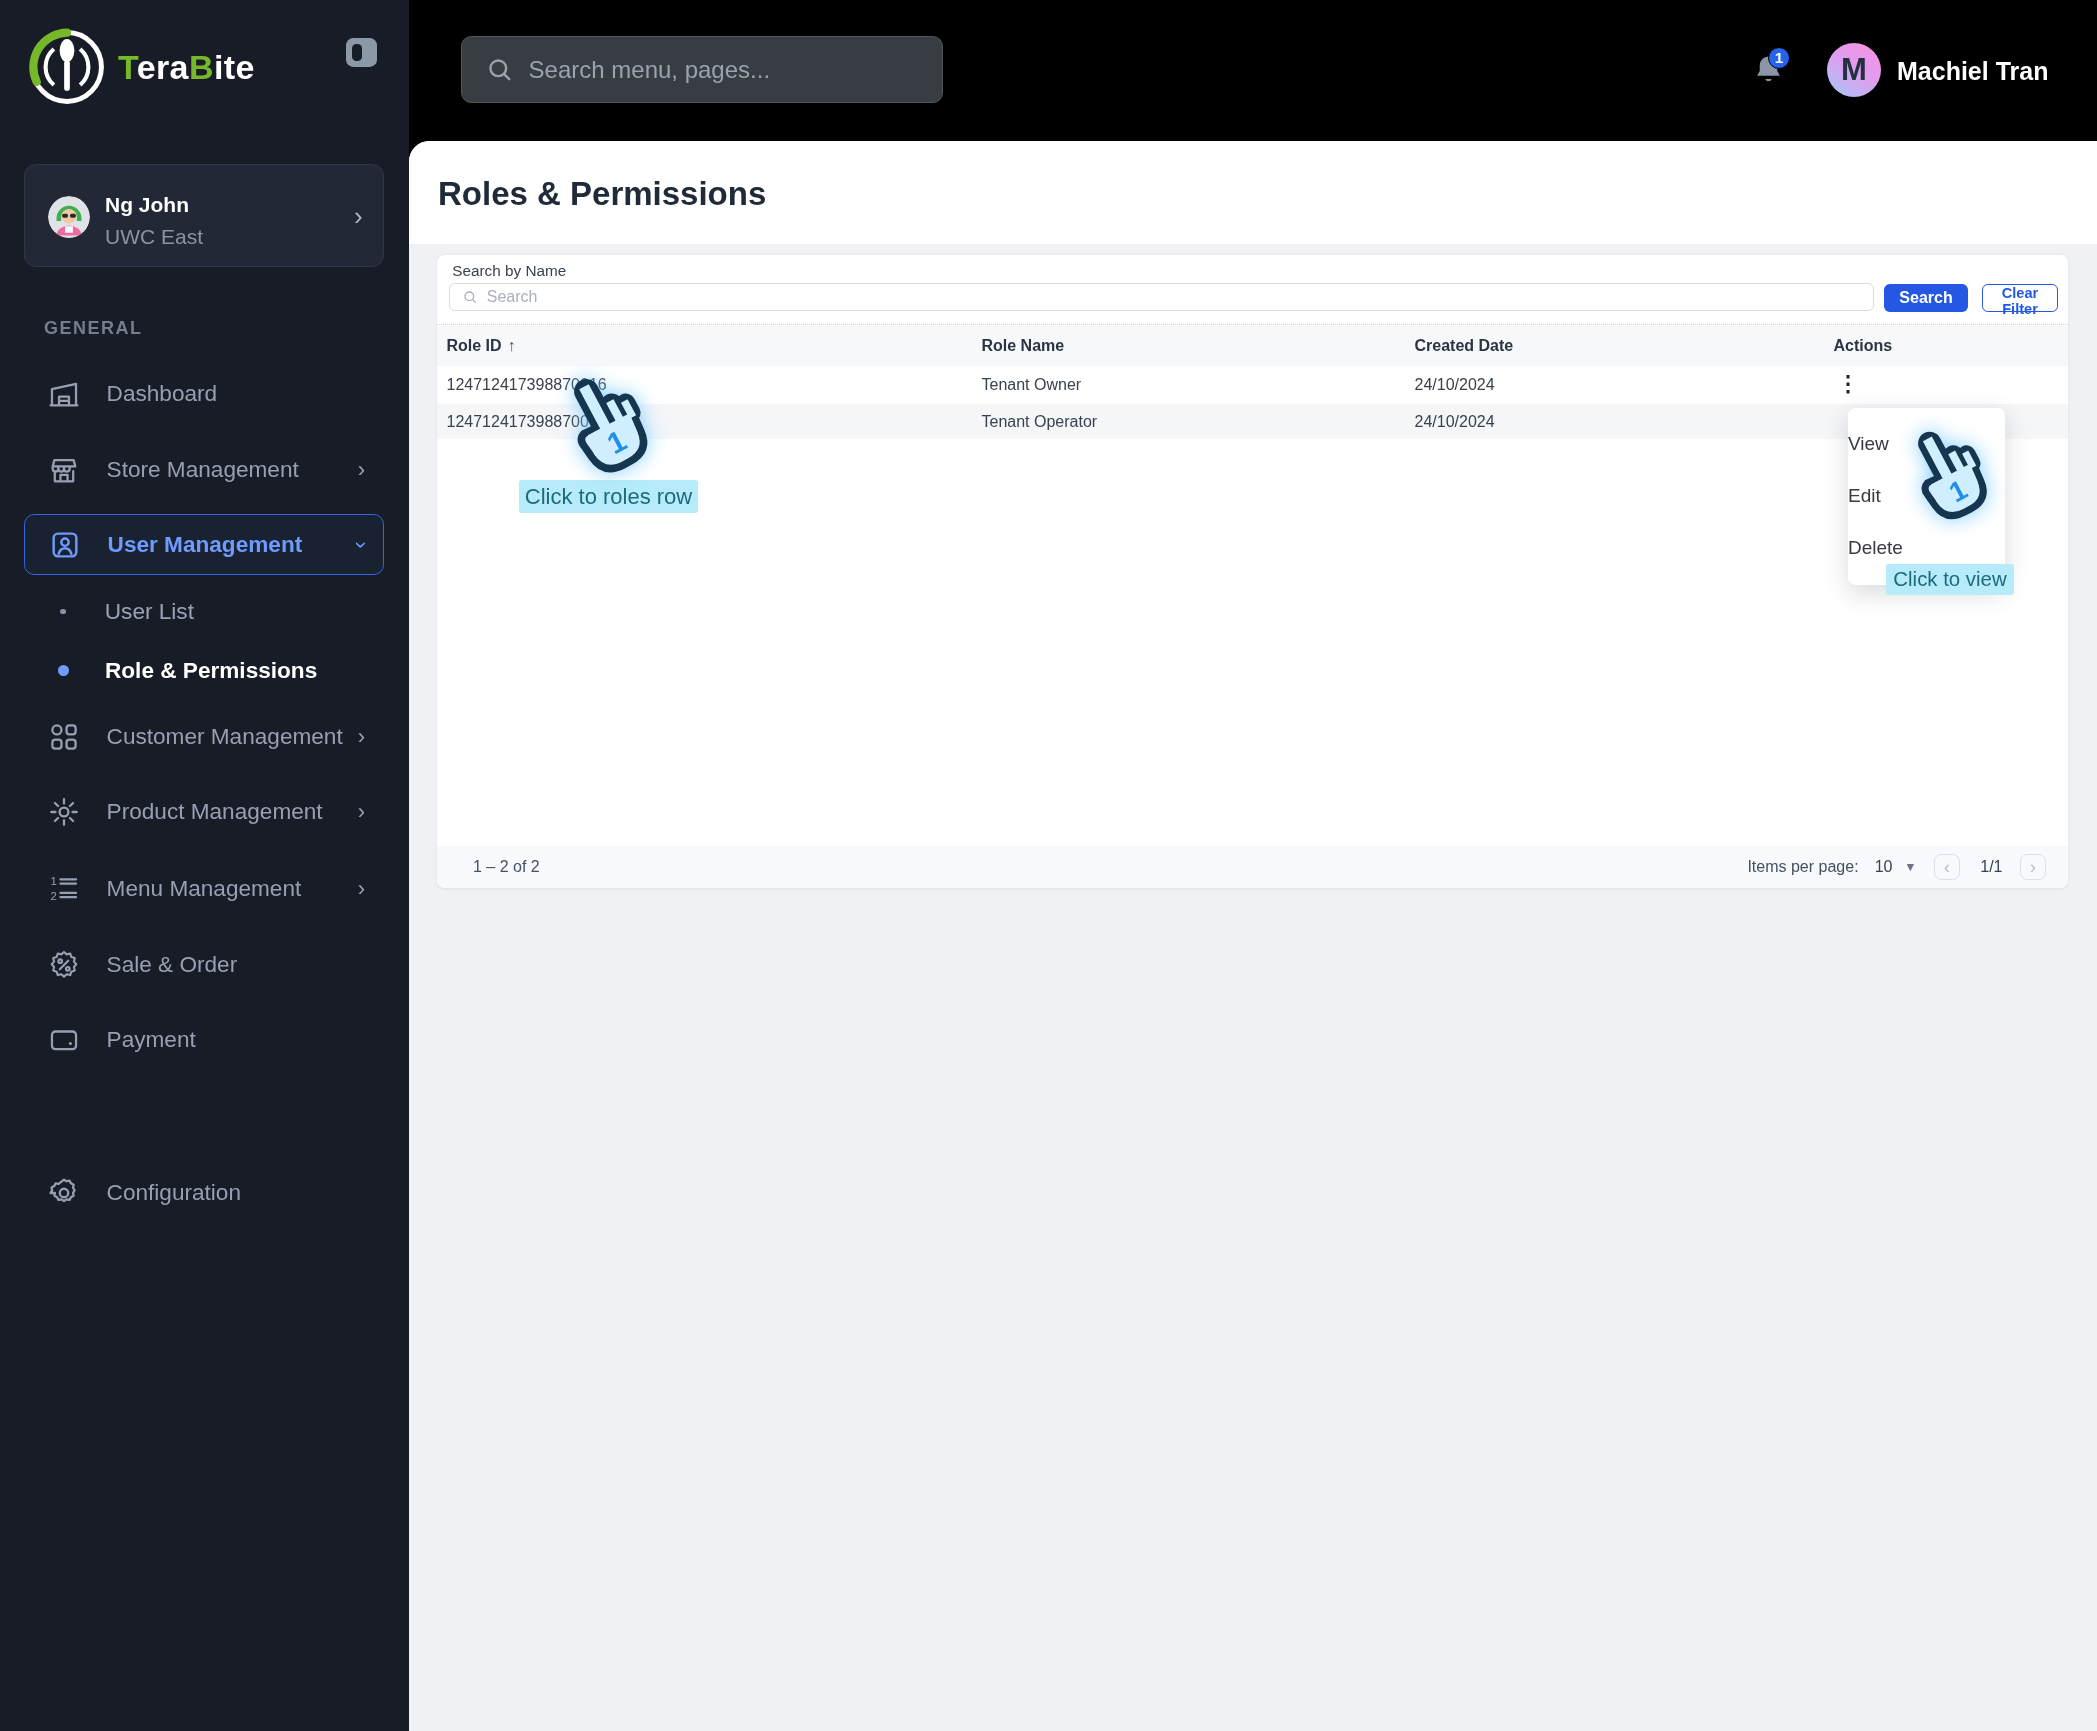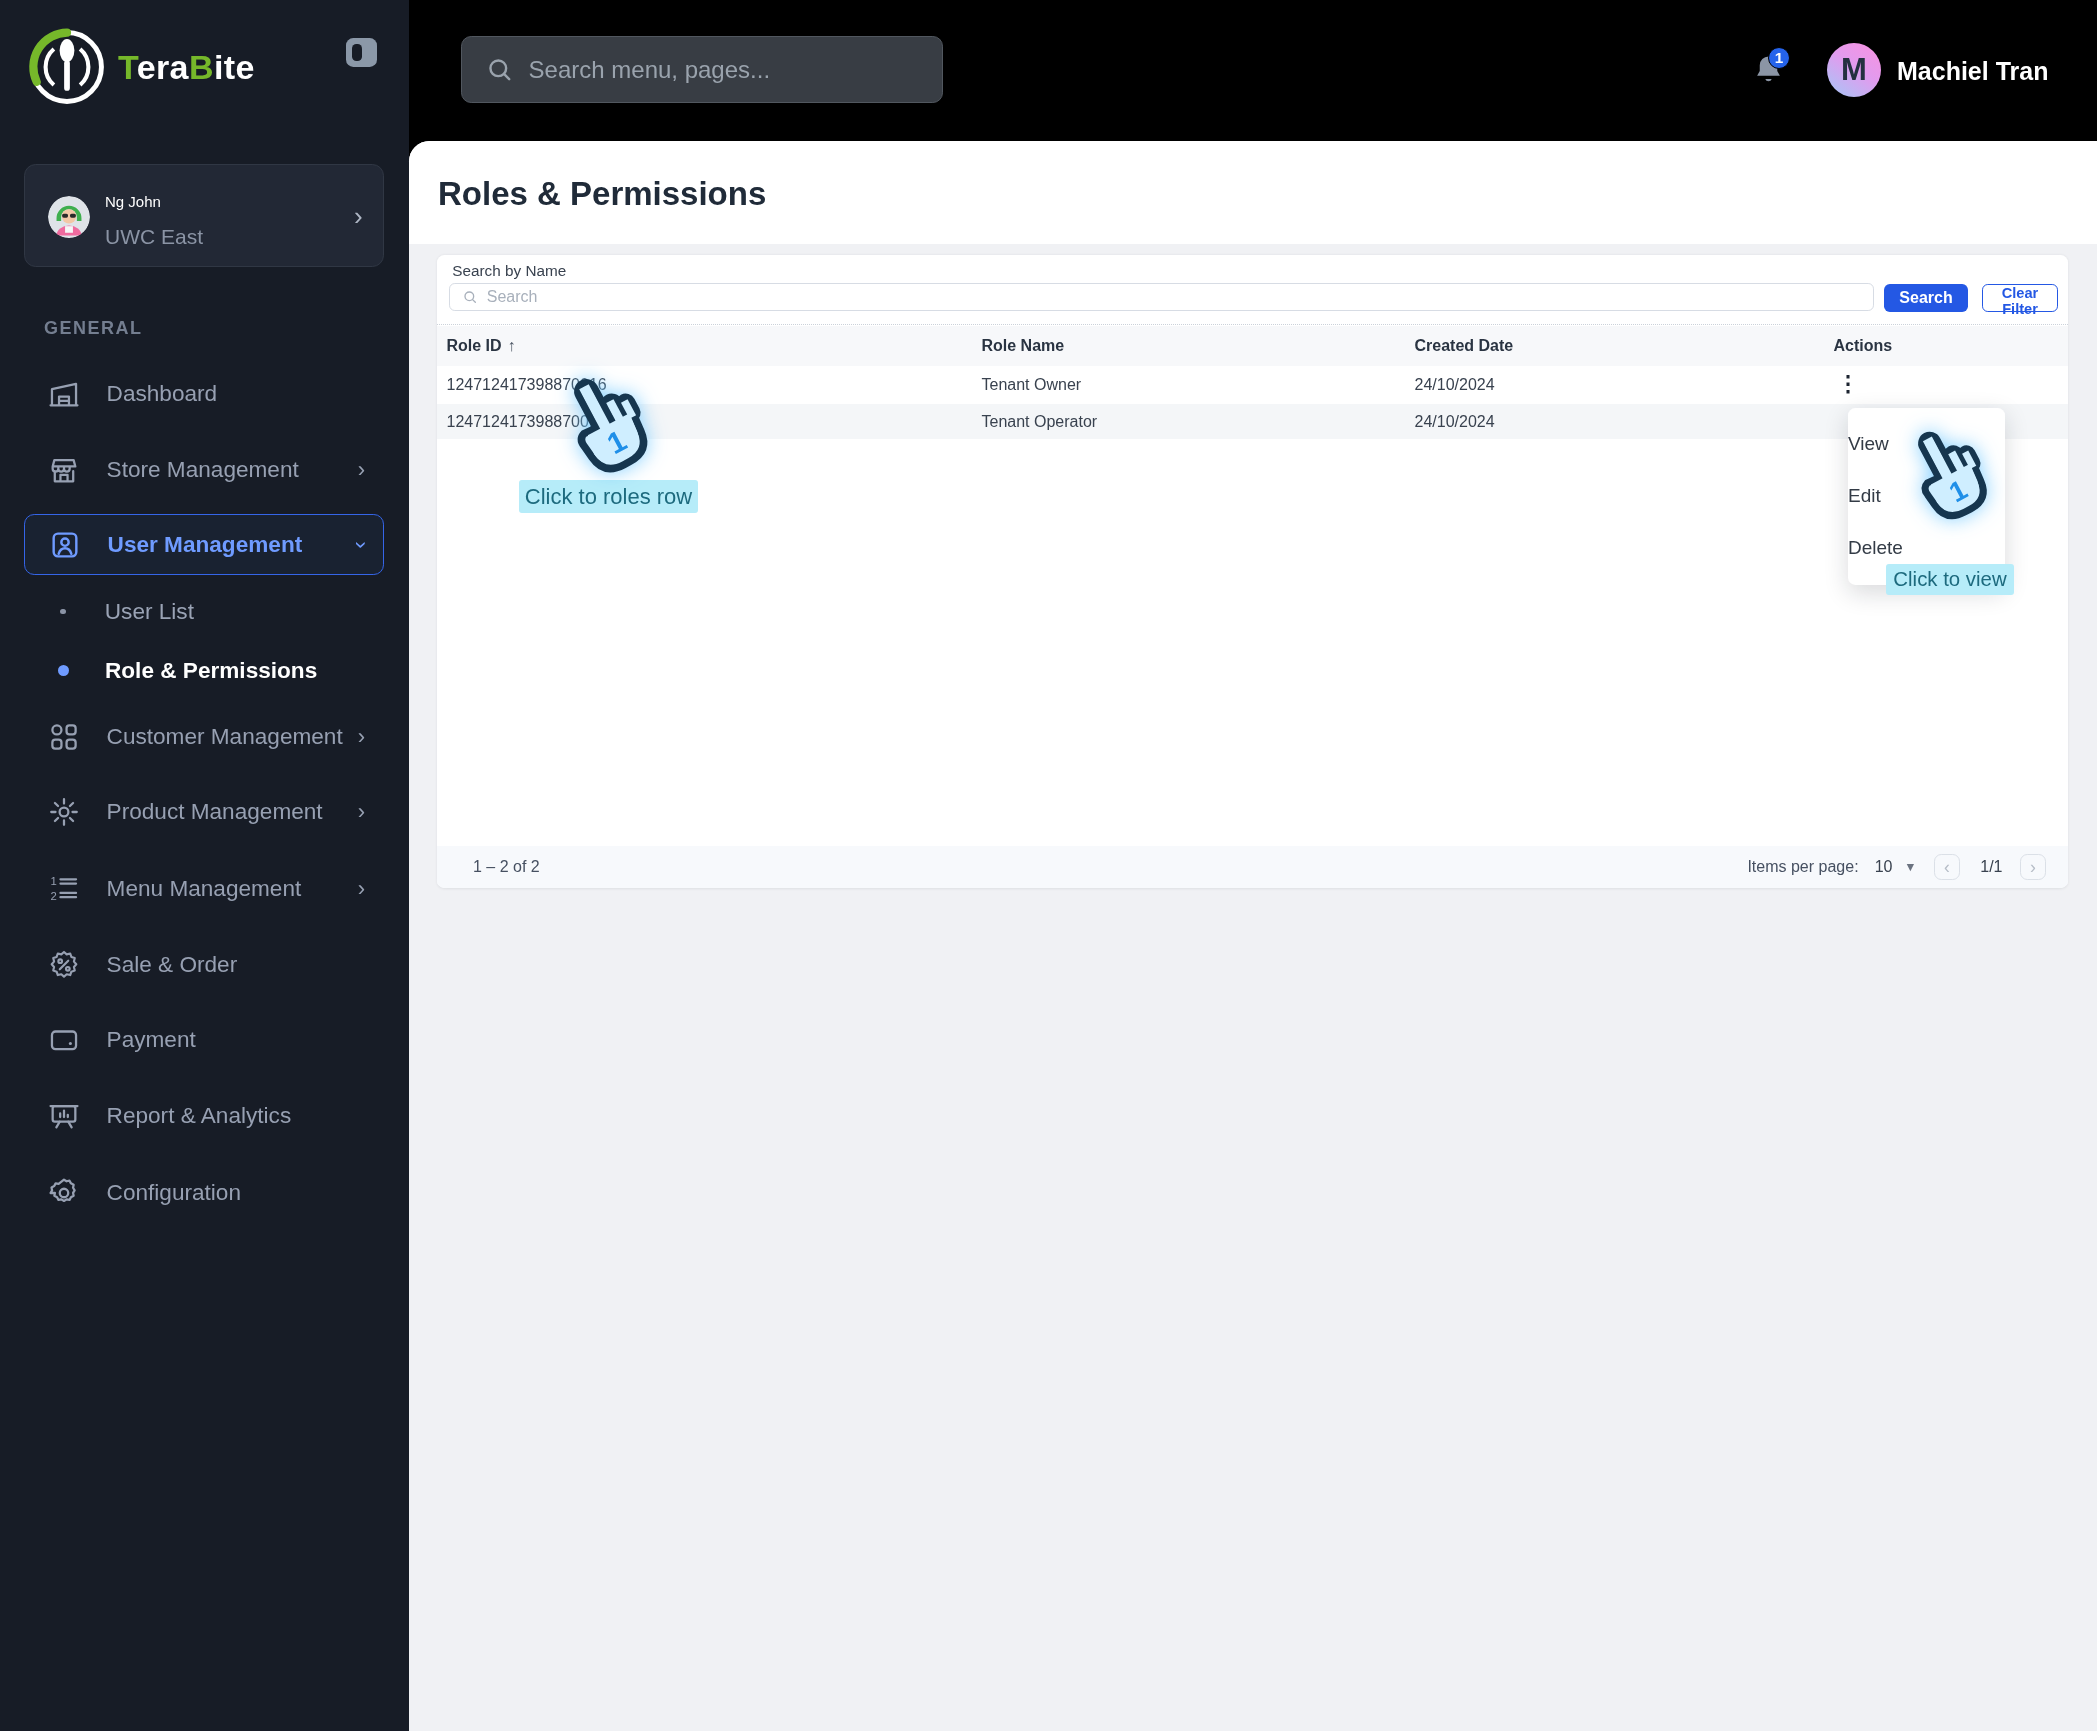--- a/index.html
+++ b/index.html
@@ -16,21 +16,21 @@
   .sidebar{position:absolute;left:0;top:0;width:409px;height:1732px;background:var(--sidebar-bg)}
   .logo-wrap{position:absolute;left:26px;top:26px;display:flex;align-items:center;gap:10px}
   .logo-ic{width:82px;height:82px}
   .brand{font-size:34px;font-weight:bold;color:#fff;letter-spacing:0.4px}
   .brand .g{color:var(--logo-green)}
   .collapse-btn{position:absolute;left:346px;top:38px;width:31px;height:29px;border-radius:7.3px;background:#8b98a8}
   .collapse-btn i{position:absolute;left:5.8px;top:5.8px;width:10.2px;height:17.5px;border-radius:4.4px;background:var(--sidebar-bg)}
 
   .profile-card{position:absolute;left:24px;top:164px;width:360px;height:103px;background:#222835;border:0.7px solid #303744;border-radius:11.7px}
   .profile-card .pc-avatar{position:absolute;left:22.6px;top:31px;width:42px;height:42px;border-radius:50%;overflow:hidden}
-  .pc-name{position:absolute;left:80px;top:28px;font-size:15px;font-weight:normal;color:#fff}
+  .pc-name{position:absolute;left:80px;top:28px;font-size:21px;font-weight:bold;color:#fff}
   .pc-org{position:absolute;left:80px;top:60px;font-size:21px;color:#8b94a5}
   .pc-chev{position:absolute;right:20.4px;top:50%;transform:translateY(-50%);font-size:26px;color:#aeb6c4}
 
   .section-label{position:absolute;left:44px;top:318px;font-size:18px;font-weight:bold;letter-spacing:1.5px;color:#747e90}
 
   .nav-item{position:absolute;left:24px;width:360px;height:61px;display:flex;align-items:center;color:var(--muted)}
   .nav-item .micon{width:34px;height:34px;margin-left:22.6px;flex:0 0 auto;color:var(--muted)}
   .nav-item .lbl{margin-left:26px;font-size:22.6px;white-space:nowrap}
   .nav-item .trail{margin-left:auto;margin-right:19px;font-size:22px;color:var(--muted)}
   .nav-item.active{border:1.5px solid #3565e8;border-radius:10.2px;background:#192231}
@@ -289,26 +289,20 @@
           <use href="#i-sale"></use>
         </svg>
       <span class="lbl">Sale &amp; Order</span>
     </div>
     <div class="nav-item" style="top:1009px">
       <svg class="micon" viewBox="0 0 46 46" width="34" height="34">
           <use href="#i-payment"></use>
         </svg>
       <span class="lbl">Payment</span>
     </div>
-    <div class="nav-item" style="top:1085px">
-      <svg class="micon" viewBox="0 0 46 46" width="34" height="34">
-          <use href="#i-report"></use>
-        </svg>
-      <span class="lbl">Report &amp; Analytics</span>
-    </div>
     <div class="nav-item" style="top:1162px">
       <svg class="micon" viewBox="0 0 46 46" width="34" height="34">
           <use href="#i-config"></use>
         </svg>
       <span class="lbl">Configuration</span>
     </div>
   </div>
 
   <div class="top-search">
     <svg class="micon" viewBox="0 0 40 40" width="29" height="29">

